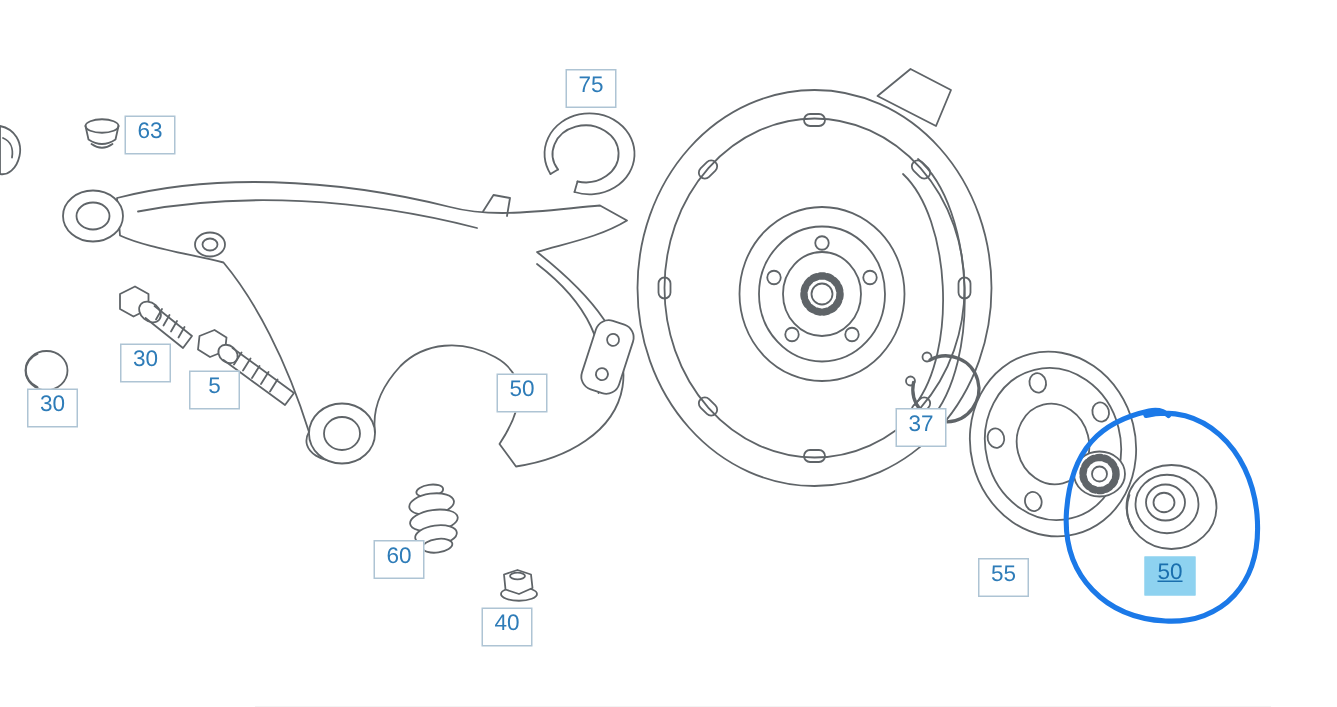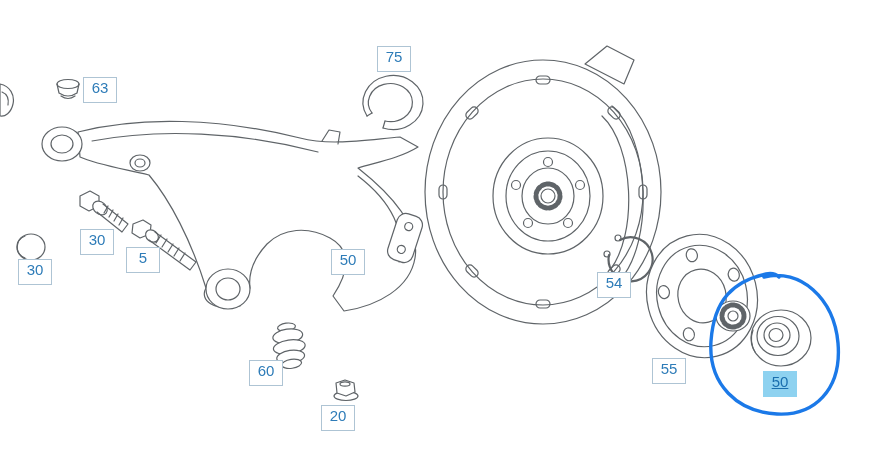--- a/index.html
+++ b/index.html
@@ -181,19 +181,19 @@
 
     <path class="hl" d="M 764 277 C 800 268 834 298 838 343 C 842 390 814 416 777 414 C 738 412 708 385 711 341 C 714 299 734 281 766 274 C 771 273 776 274 779 277"></path>
   </svg>
 
   <div class="label" style="left:83px;top:77px">63</div>
   <div class="label" style="left:377px;top:46px">75</div>
   <div class="label" style="left:80px;top:229px">30</div>
   <div class="label" style="left:18px;top:259px">30</div>
   <div class="label" style="left:126px;top:247px">5</div>
   <div class="label" style="left:331px;top:249px">50</div>
-  <div class="label" style="left:597px;top:272px">54</div>
-  <div class="label" style="left:652px;top:358px">55</div>
+  <div class="label" style="left:597px;top:272px">37</div>
+  <div class="label" style="left:652px;top:372px">55</div>
   <div class="label" style="left:249px;top:360px">60</div>
-  <div class="label" style="left:321px;top:405px">20</div>
+  <div class="label" style="left:321px;top:405px">40</div>
   <div class="label highlight" style="left:763px;top:371px">50</div>
 
 </div>
 
 </body></html>

